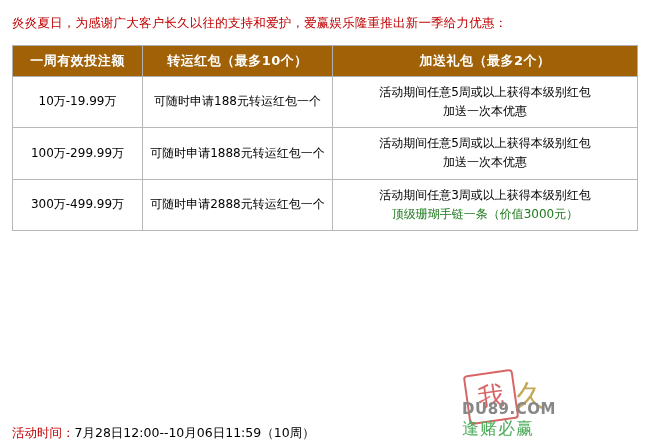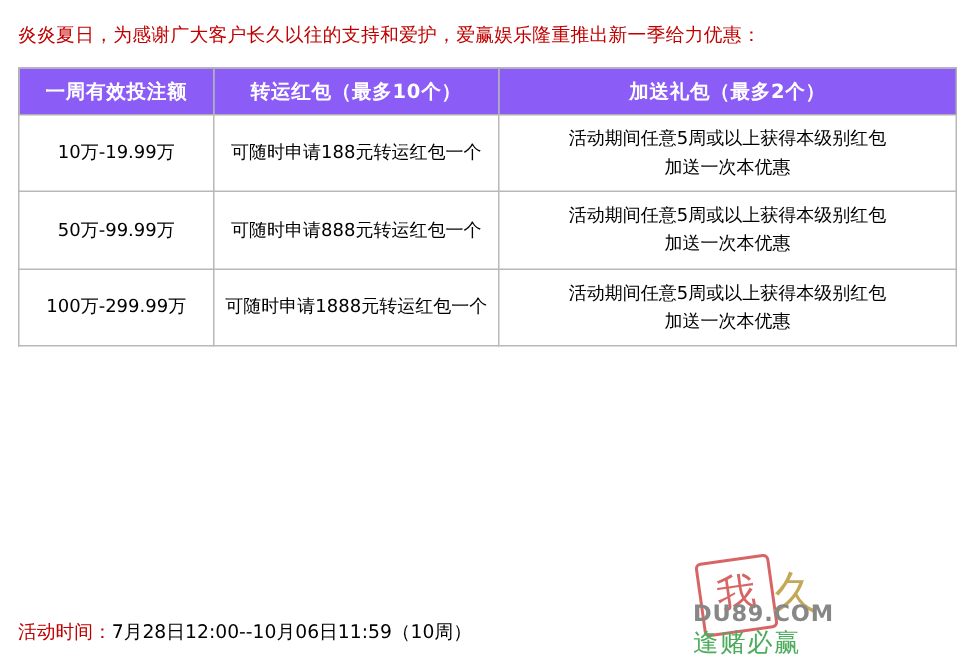--- a/index.html
+++ b/index.html
@@ -28,21 +28,21 @@
     line-height: 1.5;
     letter-spacing: 0.2px;
   }
   table.promo {
     border-collapse: collapse;
     margin: 12px 0 0 12px;
     width: 625px;
     table-layout: fixed;
   }
   table.promo th {
-    background: #8b5cf6;
+    background: #a16207;
     color: #ffffff;
     font-size: 13px;
     font-weight: bold;
     border: 1px solid #b0b0b0;
     height: 24px;
     padding: 3px 2px;
     text-align: center;
     letter-spacing: 0.5px;
   }
   table.promo td {
@@ -56,21 +56,21 @@
   }
   .col1 { width: 130px; }
   .col2 { width: 190px; }
   .col3 { width: 305px; }
   .hl {
     color: #1f7a1f;
   }
   .footer {
     position: absolute;
     left: 12px;
-    bottom: 16px;
+    bottom: 4px;
     font-size: 12.5px;
     color: #000000;
   }
   .footer .ft-label {
     color: #c00000;
     font-weight: normal;
   }
   .watermark {
     position: absolute;
     right: 8px;
@@ -148,33 +148,33 @@
     <tbody>
       <tr>
         <td>10万-19.99万</td>
         <td>可随时申请188元转运红包一个</td>
         <td>
           <div>活动期间任意5周或以上获得本级别红包</div>
           <div>加送一次本优惠</div>
         </td>
       </tr>
       <tr>
-        <td>50万-99.99万</td>
-        <td>可随时申请888元转运红包一个</td>
+        <td>100万-299.99万</td>
+        <td>可随时申请1888元转运红包一个</td>
         <td>
           <div>活动期间任意5周或以上获得本级别红包</div>
           <div>加送一次本优惠</div>
         </td>
       </tr>
       <tr>
-        <td>100万-299.99万</td>
-        <td>可随时申请1888元转运红包一个</td>
+        <td>300万-499.99万</td>
+        <td>可随时申请2888元转运红包一个</td>
         <td>
-          <div>活动期间任意5周或以上获得本级别红包</div>
-          <div>加送一次本优惠</div>
+          <div>活动期间任意3周或以上获得本级别红包</div>
+          <div class="hl">顶级珊瑚手链一条（价值3000元）</div>
         </td>
       </tr>
     </tbody>
   </table>
 
   <div class="footer">
     <span class="ft-label">活动时间：</span><span>7月28日12:00--10月06日11:59（10周）</span>
   </div>
 
   <div class="watermark">

